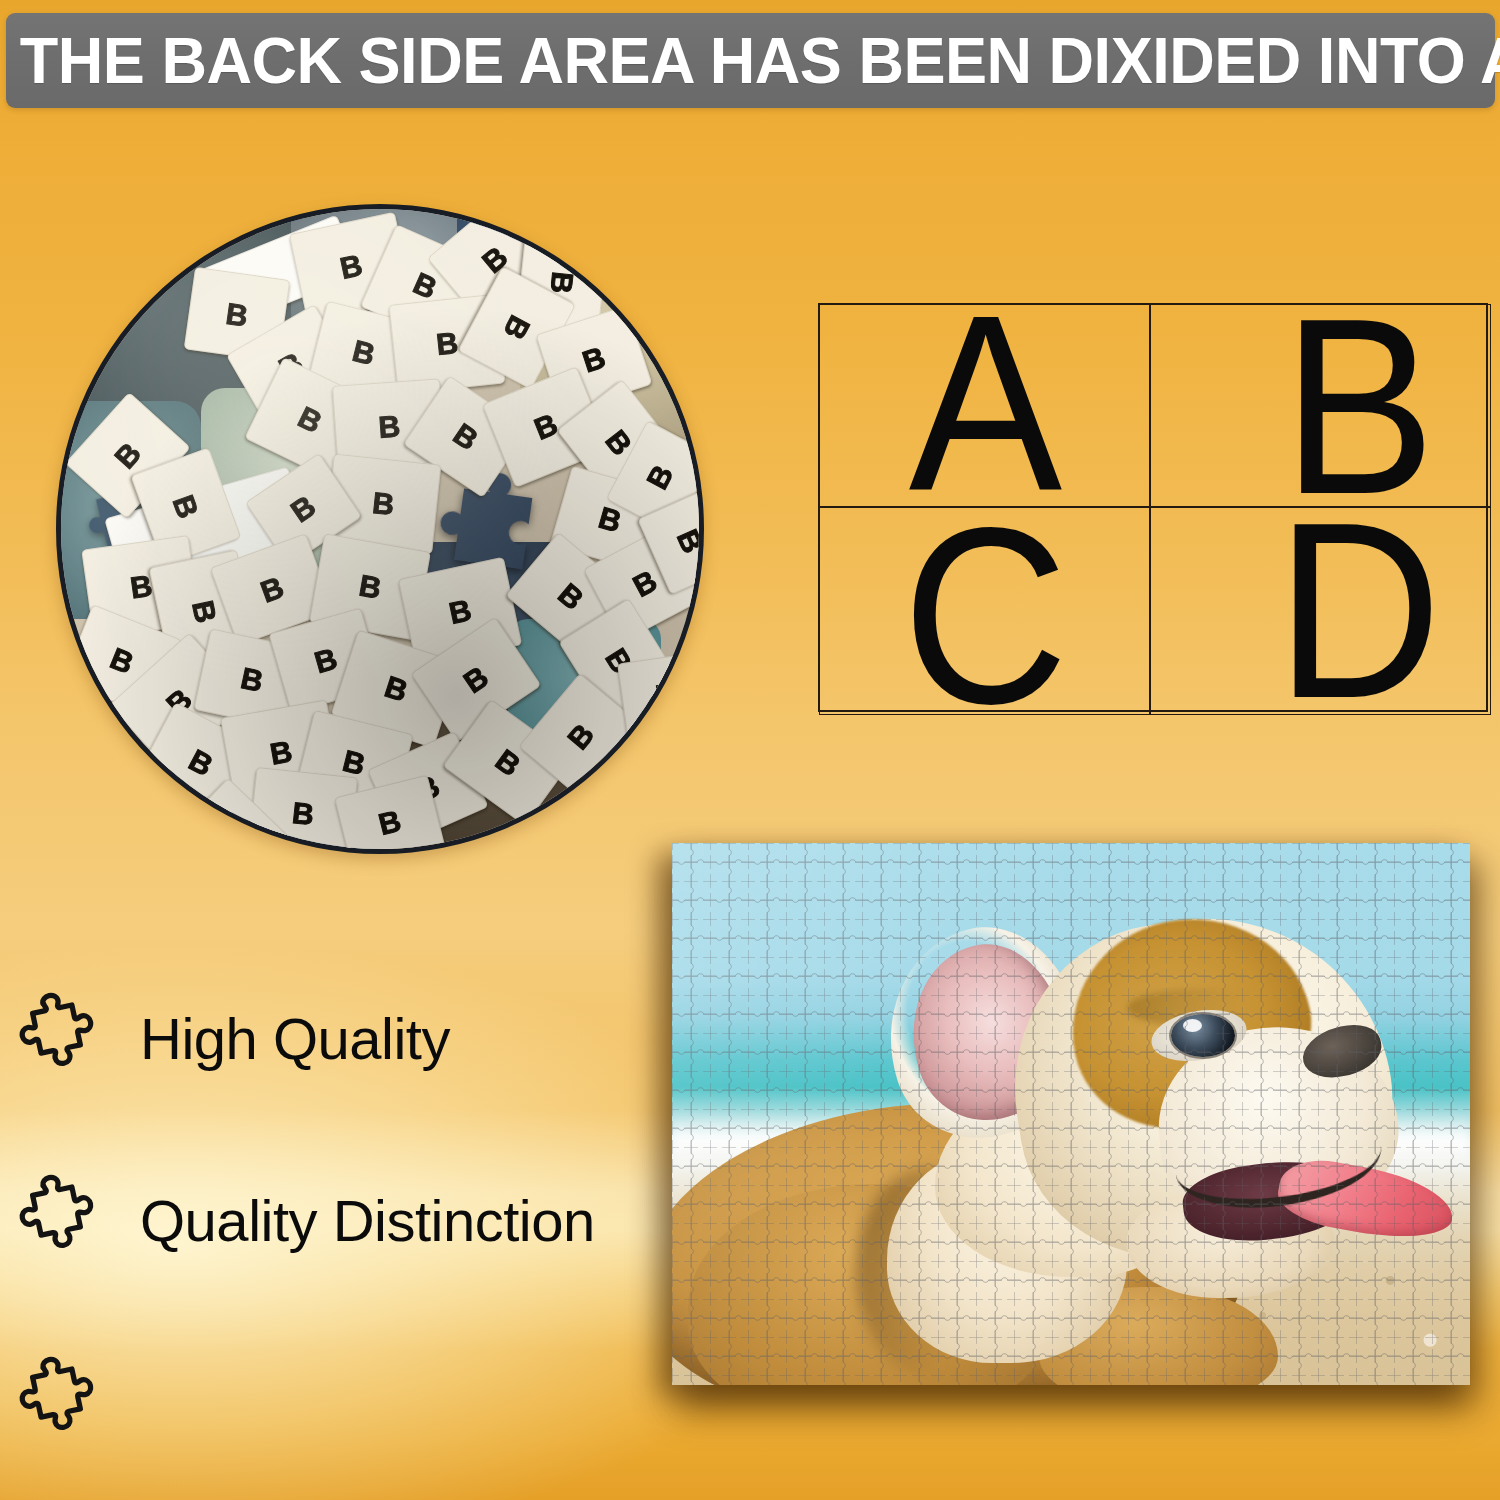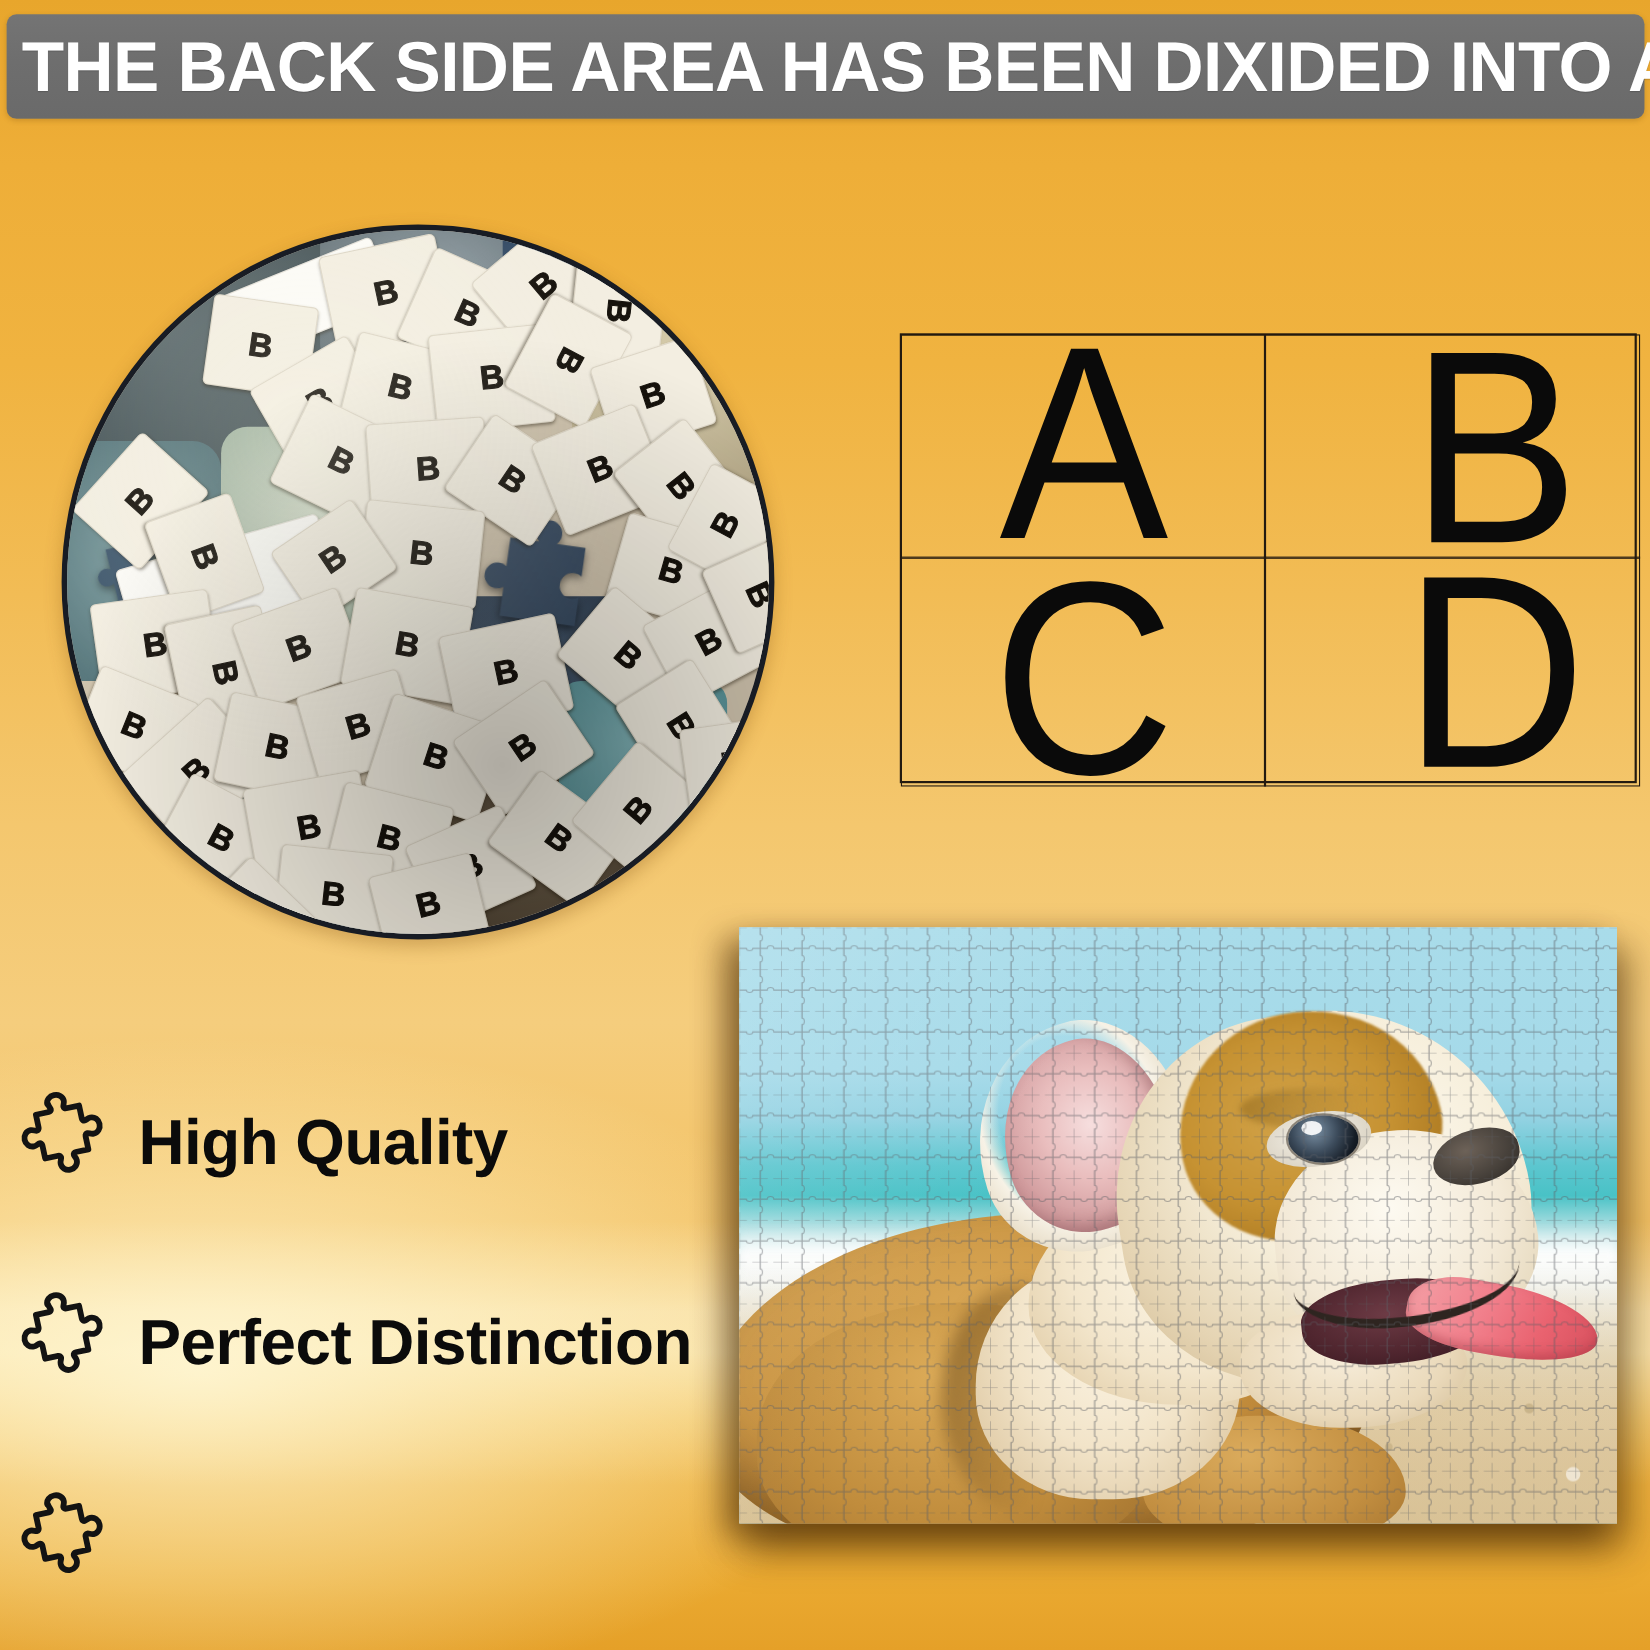--- a/index.html
+++ b/index.html
@@ -122,22 +122,22 @@
   .gcell.b .gletter, .gcell.d .gletter { transform:scaleX(.92) translateX(42px); }
   .gcell.a .gletter { transform:scaleX(.92) translateY(-4px); }
   .gcell.c .gletter { transform:scaleX(.92) translateY(6px); }
 
   
   #features { position:absolute; left:18px; top:985px; width:640px; }
   .feature { display:flex; align-items:center; height:108px; margin-bottom:74px; }
   .feature:last-child { margin-bottom:0; }
   .fic { width:96px; height:96px; flex:0 0 96px; }
   .flabel {
-    font-size:58px; font-weight:bold; color:#0b0b0b;
-    margin-left:12px; white-space:nowrap; line-height:1;
+    font-size:58px; font-weight:normal; color:#0b0b0b;
+    margin-left:26px; white-space:nowrap; line-height:1;
     letter-spacing:-.5px;
   }
 
   
   #dog-photo {
     position:absolute; left:672px; top:843px; width:798px; height:542px;
     overflow:hidden;
     background:#bfe3ee;
     box-shadow:
       -16px 10px 26px rgba(70,40,5,.45),
@@ -499,21 +499,21 @@
     <svg class="fic" viewBox="0 0 100 100">
       <path d="M33 10c0-4 3.6-7 8-7s8 3 8 7c0 2.6-1.6 4.2-1.6 5.6 0 1.2 1 2 2.4 2h12.4v12.6c0 1.5 1 2.4 2.3 2.4 1.5 0 3-1.7 5.7-1.7 4.2 0 7.3 3.5 7.3 7.8s-3.1 7.8-7.3 7.8c-2.7 0-4.2-1.7-5.7-1.7-1.3 0-2.3.9-2.3 2.4V60H50c-1.4 0-2.4.9-2.4 2.1 0 1.5 1.7 3 1.7 5.7 0 4.3-3.5 7.4-7.8 7.4s-7.8-3.1-7.8-7.4c0-2.7 1.7-4.2 1.7-5.7 0-1.2-1-2.1-2.4-2.1H20.4V47.2c0-1.5-1-2.4-2.3-2.4-1.5 0-3 1.7-5.7 1.7C8.2 46.5 5 43 5 38.7s3.2-7.8 7.4-7.8c2.7 0 4.2 1.7 5.7 1.7 1.3 0 2.3-.9 2.3-2.4V17.6h12.5c1.4 0 2.4-.8 2.4-2 0-1.4-1.6-3-1.6-5.6z" transform="rotate(-12 45 45)" fill="none" stroke="#131313" stroke-width="5.5" stroke-linejoin="round"></path>
     </svg>
     <div class="flabel">High Quality</div>
   </div>
 
   <div class="feature">
     <svg class="fic" viewBox="0 0 100 100">
       <path d="M33 10c0-4 3.6-7 8-7s8 3 8 7c0 2.6-1.6 4.2-1.6 5.6 0 1.2 1 2 2.4 2h12.4v12.6c0 1.5 1 2.4 2.3 2.4 1.5 0 3-1.7 5.7-1.7 4.2 0 7.3 3.5 7.3 7.8s-3.1 7.8-7.3 7.8c-2.7 0-4.2-1.7-5.7-1.7-1.3 0-2.3.9-2.3 2.4V60H50c-1.4 0-2.4.9-2.4 2.1 0 1.5 1.7 3 1.7 5.7 0 4.3-3.5 7.4-7.8 7.4s-7.8-3.1-7.8-7.4c0-2.7 1.7-4.2 1.7-5.7 0-1.2-1-2.1-2.4-2.1H20.4V47.2c0-1.5-1-2.4-2.3-2.4-1.5 0-3 1.7-5.7 1.7C8.2 46.5 5 43 5 38.7s3.2-7.8 7.4-7.8c2.7 0 4.2 1.7 5.7 1.7 1.3 0 2.3-.9 2.3-2.4V17.6h12.5c1.4 0 2.4-.8 2.4-2 0-1.4-1.6-3-1.6-5.6z" transform="rotate(-12 45 45)" fill="none" stroke="#131313" stroke-width="5.5" stroke-linejoin="round"></path>
     </svg>
-    <div class="flabel">Perfect Distinction</div>
+    <div class="flabel">Quality Distinction</div>
   </div>
 
   <div class="feature">
     <svg class="fic" viewBox="0 0 100 100">
       <path d="M33 10c0-4 3.6-7 8-7s8 3 8 7c0 2.6-1.6 4.2-1.6 5.6 0 1.2 1 2 2.4 2h12.4v12.6c0 1.5 1 2.4 2.3 2.4 1.5 0 3-1.7 5.7-1.7 4.2 0 7.3 3.5 7.3 7.8s-3.1 7.8-7.3 7.8c-2.7 0-4.2-1.7-5.7-1.7-1.3 0-2.3.9-2.3 2.4V60H50c-1.4 0-2.4.9-2.4 2.1 0 1.5 1.7 3 1.7 5.7 0 4.3-3.5 7.4-7.8 7.4s-7.8-3.1-7.8-7.4c0-2.7 1.7-4.2 1.7-5.7 0-1.2-1-2.1-2.4-2.1H20.4V47.2c0-1.5-1-2.4-2.3-2.4-1.5 0-3 1.7-5.7 1.7C8.2 46.5 5 43 5 38.7s3.2-7.8 7.4-7.8c2.7 0 4.2 1.7 5.7 1.7 1.3 0 2.3-.9 2.3-2.4V17.6h12.5c1.4 0 2.4-.8 2.4-2 0-1.4-1.6-3-1.6-5.6z" transform="rotate(-12 45 45)" fill="none" stroke="#131313" stroke-width="5.5" stroke-linejoin="round"></path>
     </svg>
   </div>
 
 </div>
 

